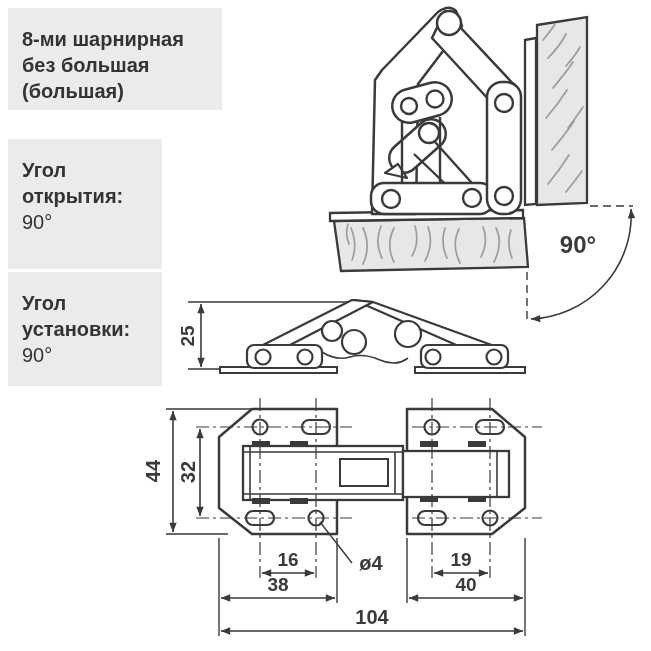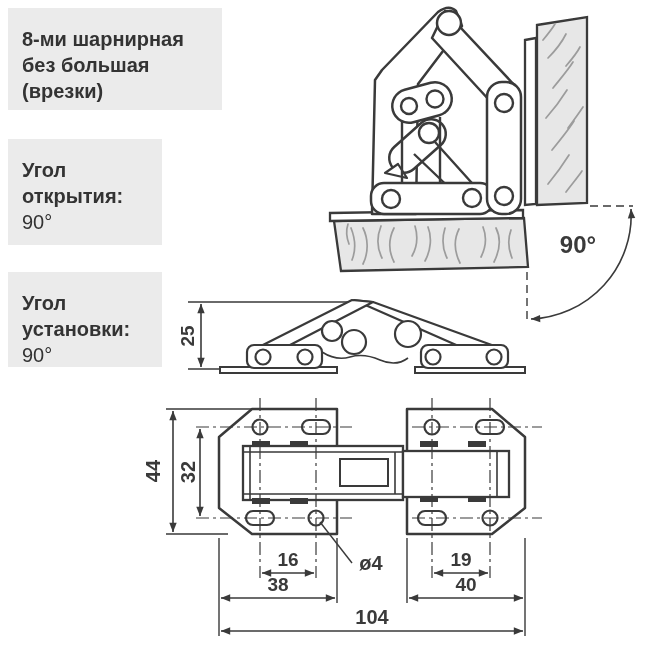--- a/index.html
+++ b/index.html
@@ -5,22 +5,22 @@
   html,body{margin:0;padding:0;}
   body{
     width:651px;height:651px;position:relative;background:#ffffff;
     font-family:"Liberation Sans",sans-serif;color:#333;overflow:hidden;
   }
   .info-box{
     position:absolute;left:8px;background:#ebebeb;color:#333;
     padding:18px 11px 12px 14px;box-sizing:border-box;
   }
   .title-box{top:8px;width:214px;height:102px;}
-  .angle-box-1{top:139px;width:154px;height:106px;}
-  .angle-box-2{top:272px;width:154px;height:95px;}
+  .angle-box-1{top:139px;width:154px;height:130px;}
+  .angle-box-2{top:272px;width:154px;height:114px;}
   .box-title-line{font-weight:bold;font-size:20px;line-height:26px;}
   .box-label{font-weight:bold;font-size:20px;line-height:26px;}
   .box-value{font-weight:normal;font-size:20px;line-height:27px;}
   svg.drawing{position:absolute;left:0;top:0;}
   .ln{stroke:#3a3a3a;fill:none;}
   .thin{stroke-width:1.4;}
   .fw{fill:#ffffff;stroke:#3a3a3a;}
   .wood{fill:#e7e7e7;stroke:#3a3a3a;}
   .grain{stroke:#9c9c9c;fill:none;stroke-width:1.7;stroke-linecap:round;}
   .cl{stroke:#3a3a3a;stroke-width:1.2;fill:none;stroke-dasharray:13 4 3 4;}
@@ -29,21 +29,21 @@
   .dimtxt-big{font:600 20px "Liberation Sans",sans-serif;fill:#3a3a3a;text-anchor:middle;}
   .angtxt{font:700 24px "Liberation Sans",sans-serif;fill:#3a3a3a;text-anchor:middle;}
   .tab{fill:#3a3a3a;stroke:none;}
 </style>
 </head>
 <body>
 
 <div class="info-box title-box">
   <div class="box-title-line">8-ми шарнирная</div>
   <div class="box-title-line">без большая</div>
-  <div class="box-title-line">(врезки)</div>
+  <div class="box-title-line">(большая)</div>
 </div>
 
 <div class="info-box angle-box-1">
   <div class="box-label">Угол открытия:</div>
   <div class="box-value">90°</div>
 </div>
 
 <div class="info-box angle-box-2">
   <div class="box-label">Угол установки:</div>
   <div class="box-value">90°</div>

